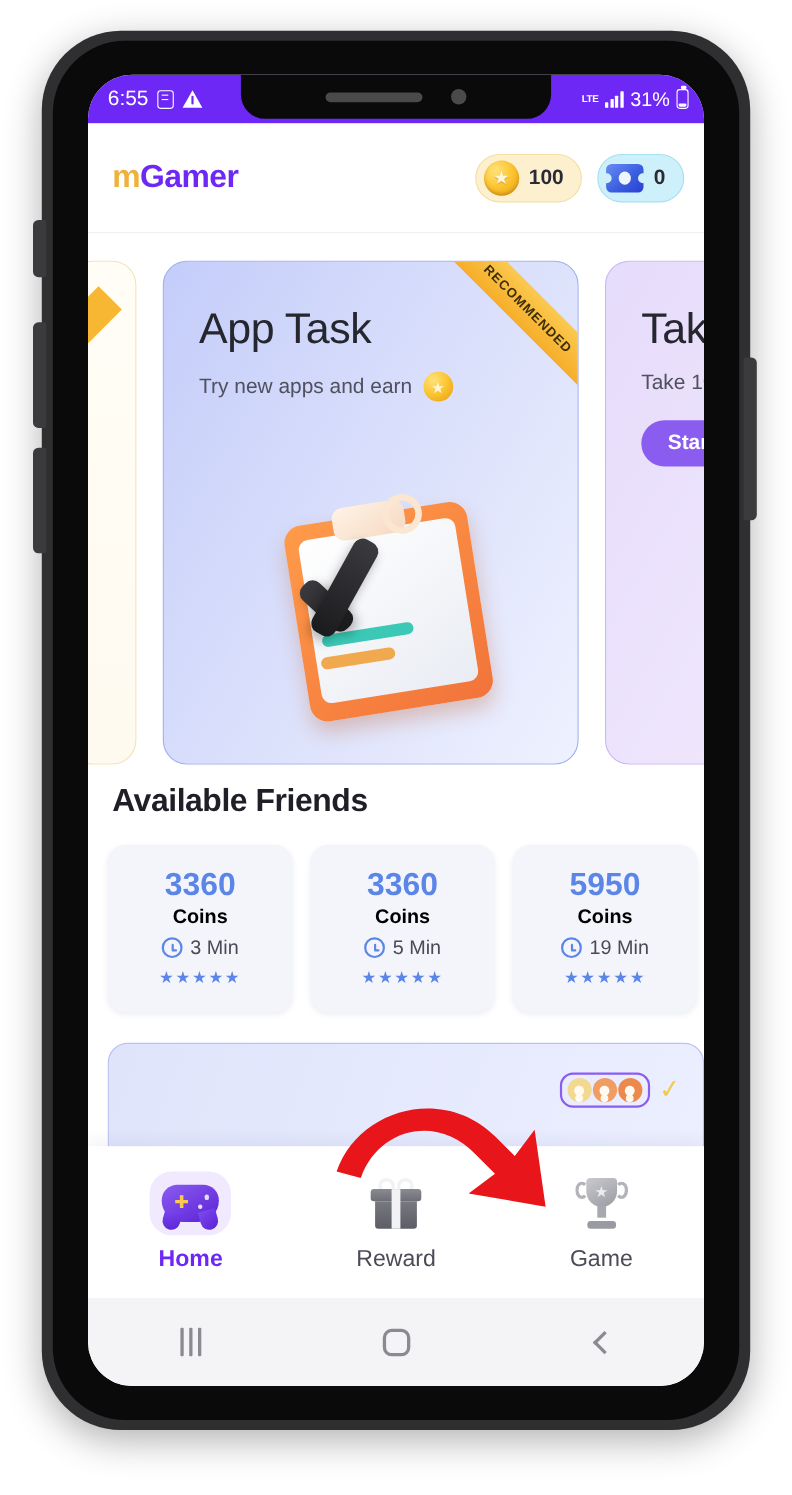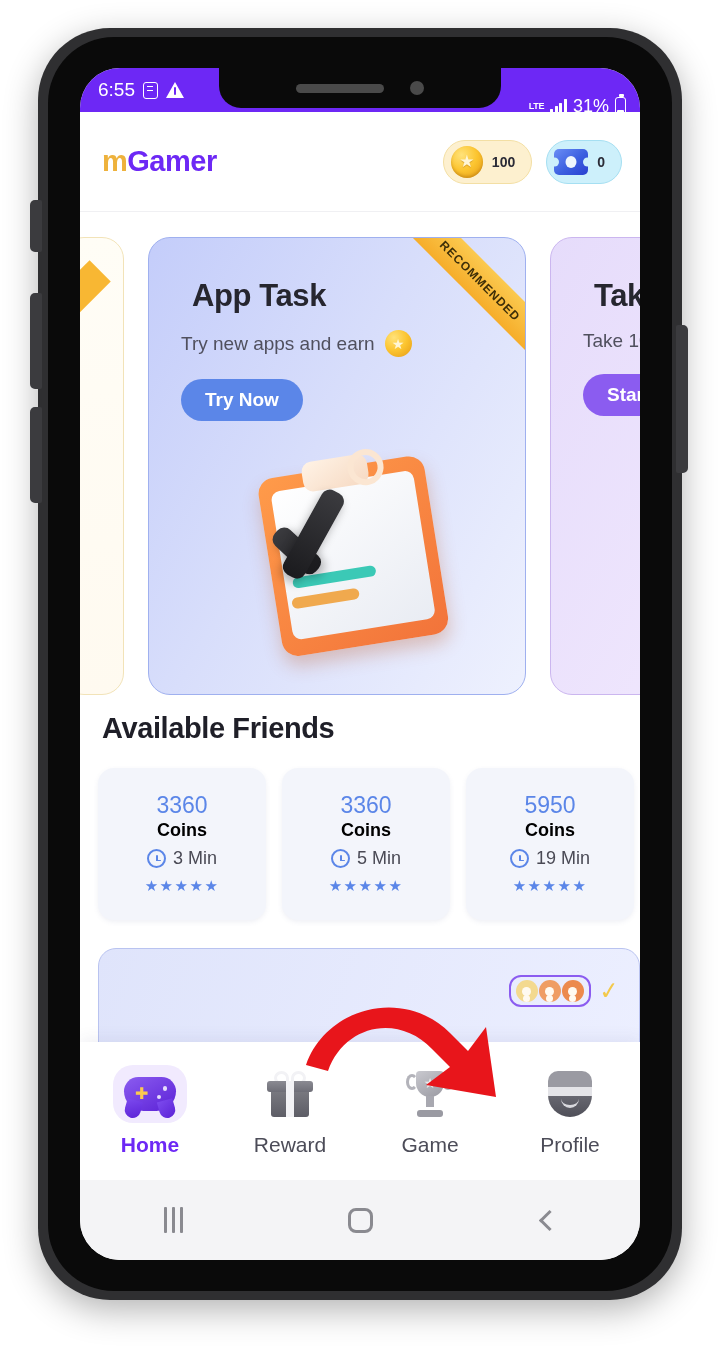--- a/index.html
+++ b/index.html
@@ -74,21 +74,21 @@
   .sb-left {
     position: absolute;
     left: 18px; top: 0; height: 44px;
     display: flex; align-items: center; gap: 8px;
     color: #ffffff;
     font-size: 19px;
     font-weight: 400;
   }
   .sb-right {
     position: absolute;
-    right: 14px; top: 16px; height: 44px;
+    right: 14px; top: 0; height: 44px;
     display: flex; align-items: center; gap: 6px;
     color: #ffffff;
     font-size: 18px;
     font-weight: 400;
   }
   .ic-task {
     width: 15px; height: 17px;
     border: 1.8px solid #ffffff;
     border-radius: 3px;
     position: relative;
@@ -185,21 +185,21 @@
 
   .badge {
     display: flex; align-items: center;
     height: 44px;
     border-radius: 22px;
     padding: 0 16px 0 7px;
     gap: 9px;
   }
   .badge.coins { background: #fdf0cf; border: 1px solid #f3dfa4; }
   .badge.tickets { background: #cdf0fb; border: 1px solid #a5dff2; }
-  .badge-val { font-size: 14px; font-weight: 700; color: #2b2b36; }
+  .badge-val { font-size: 19px; font-weight: 700; color: #2b2b36; }
 
   .coin3d {
     width: 32px; height: 32px; border-radius: 50%;
     background: radial-gradient(circle at 33% 28%, #ffe27a 0%, #fcc530 48%, #e59a15 100%);
     box-shadow: inset 0 -2px 3px rgba(150,90,0,0.35);
     display: flex; align-items: center; justify-content: center;
   }
   .coin3d .star { color: #fff6d5; font-size: 17px; line-height: 17px; text-shadow: 0 1px 1px rgba(180,110,0,.5); }
 
   .ticket3d {
@@ -269,24 +269,23 @@
     width: 378px;
     background: linear-gradient(120deg,#c4cdfa 0%, #d8defb 45%, #eef1fe 100%);
     border: 1px solid #9fb0ef;
   }
   .promo-card.next {
     width: 378px;
     background: linear-gradient(120deg,#e6dcfb 0%, #efe6fd 60%, #f6f0fe 100%);
     border: 1px solid #cbb6ef;
   }
   .promo-title {
-    font-size: 31px; font-weight: 700;
+    font-size: 39px; font-weight: 400;
     color: #26262f; letter-spacing: -0.4px;
     white-space: nowrap;
-    margin-left: 11px;
   }
   .promo-sub {
     margin-top: 16px;
     font-size: 19px; color: #50505e;
     white-space: nowrap;
     display: flex; align-items: center; gap: 10px;
   }
   .promo-sub .coin-sm {
     width: 27px; height: 27px; border-radius: 50%;
     background: radial-gradient(circle at 33% 28%, #ffe27a 0%, #fcc530 48%, #e59a15 100%);
@@ -395,21 +394,21 @@
   .survey-card {
     flex: 0 0 auto;
     width: 168px; height: 152px;
     background: #f3f5fb;
     border-radius: 16px;
     display: flex; flex-direction: column;
     align-items: center; justify-content: center;
     gap: 3px;
     box-shadow: 0 2px 5px rgba(100,110,160,0.10);
   }
-  .sv-amount { font-size: 23px; font-weight: 400; color: #5b86e8; line-height: 1.05; }
+  .sv-amount { font-size: 29px; font-weight: 700; color: #5b86e8; line-height: 1.05; }
   .sv-coins { font-size: 18px; font-weight: 700; color: #000000; }
   .sv-time {
     margin-top: 4px;
     display: flex; align-items: center; gap: 7px;
     font-size: 18px; color: #4a4a55;
   }
   .clock {
     width: 19px; height: 19px;
     border: 2px solid #5b86e8;
     border-radius: 50%;
@@ -702,21 +701,20 @@
 
         <div class="promo-card main">
           <div class="ribbon">RECOMMENDED</div>
           <div class="promo-title">App Task</div>
           <div class="promo-sub">
             <span>Try new apps and earn</span>
             <span class="coin-sm">
                 <span>★</span>
               </span>
           </div>
-          <button class="promo-btn blue">Try Now</button>
 
           <div class="clipboard">
             <div class="cb-back"></div>
             <div class="cb-paper"></div>
             <div class="cb-line teal"></div>
             <div class="cb-line orange"></div>
             <div class="cb-clip"></div>
             <div class="cb-check">
               <div class="bar b1"></div>
               <div class="bar b2"></div>
@@ -826,30 +824,20 @@
             <div class="hl"></div>
               <div class="hr"></div>
             <div class="cup"></div>
               <div class="stem"></div>
               <div class="base"></div>
           </div>
         </div>
         <div class="nav-label">Game</div>
       </div>
 
-      <div class="nav-item">
-        <div class="nav-icon-wrap">
-          <div class="ic-profile">
-            <div class="shield"></div>
-              <div class="visor"></div>
-              <div class="smile"></div>
-          </div>
-        </div>
-        <div class="nav-label">Profile</div>
-      </div>
     </div>
 
     <div class="android-nav">
       <div class="an-item">
         <div class="an-recent">
             <i></i>
             <i></i>
             <i></i>
           </div>
       </div>

